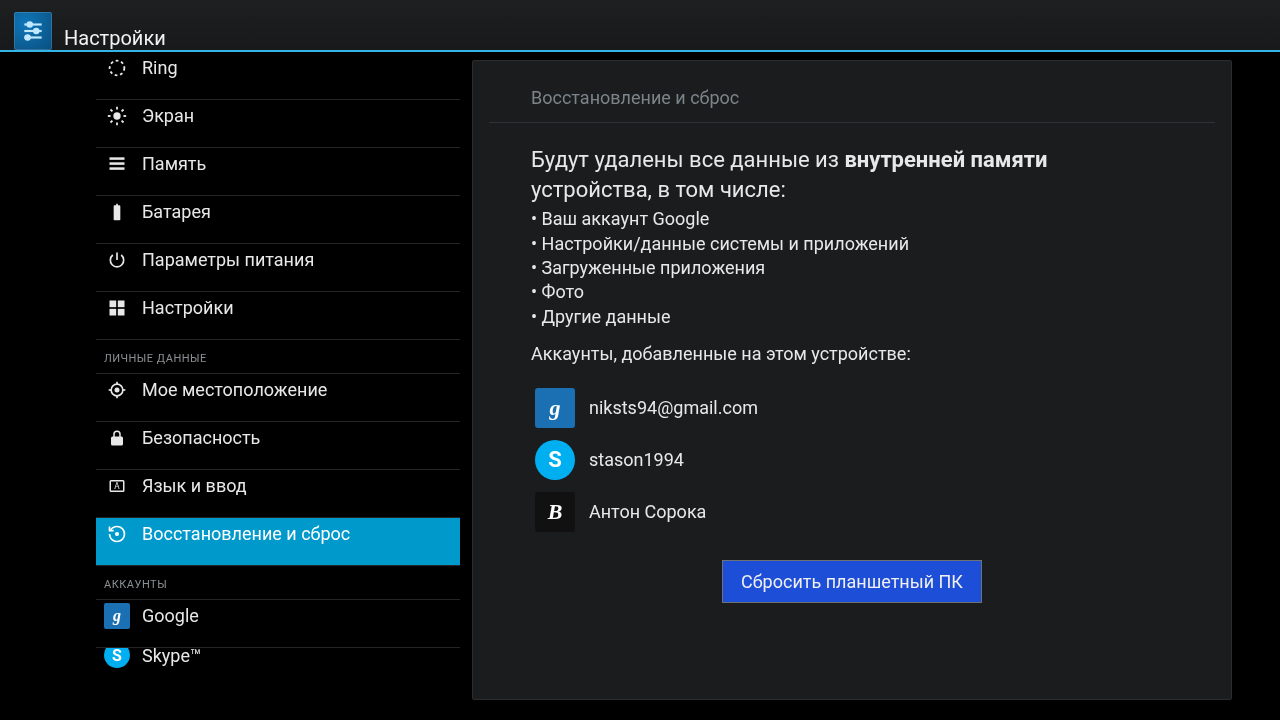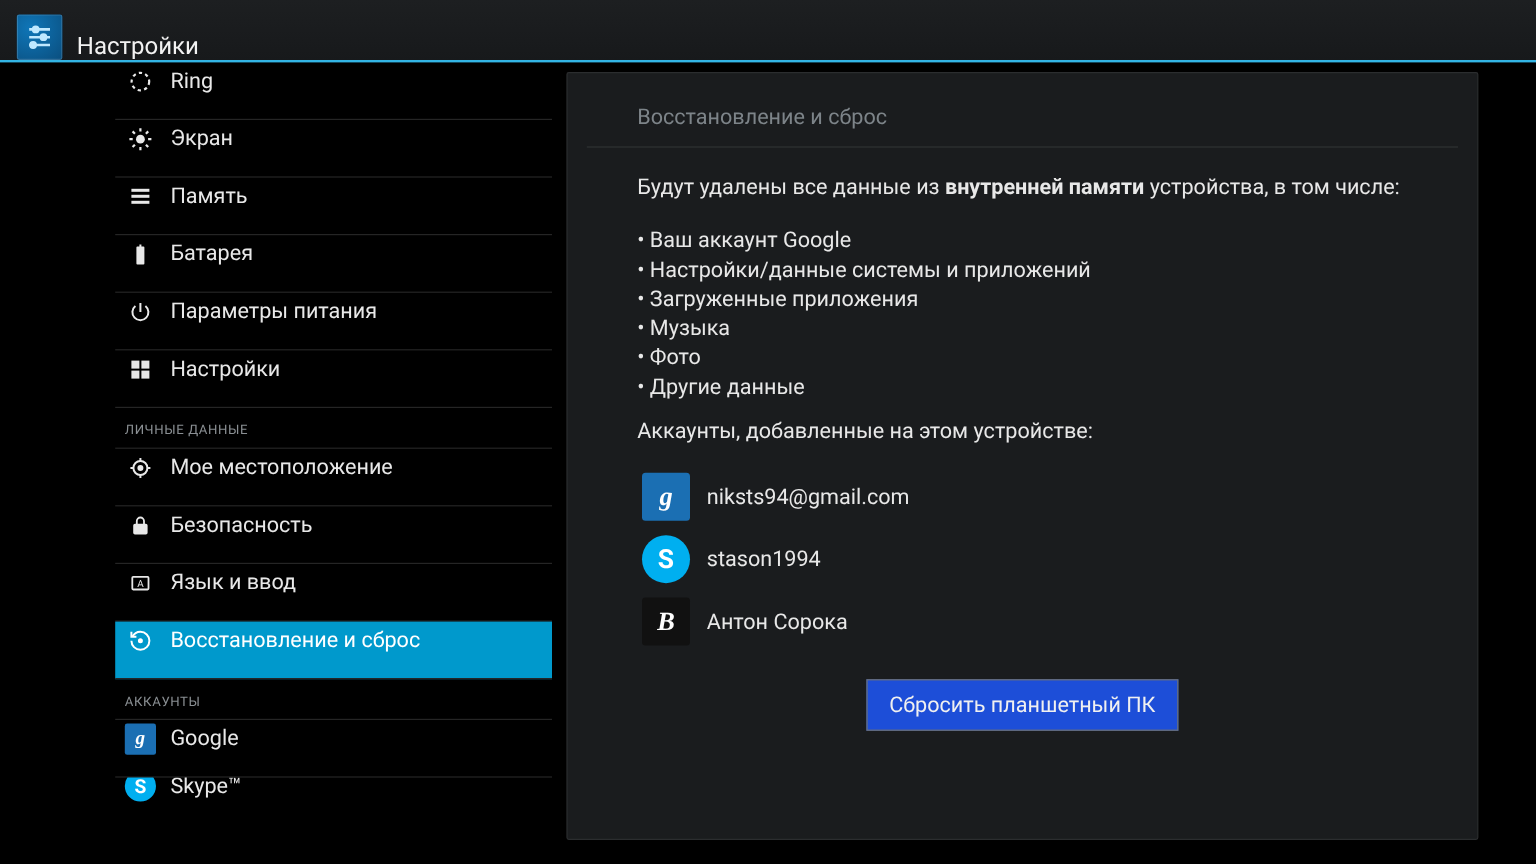--- a/index.html
+++ b/index.html
@@ -21,21 +21,21 @@
   .sb-item.selected .lbl{color:#fff}
   .sb-header{margin-left:96px;padding:12px 8px 8px 8px;font-size:11px;letter-spacing:.5px;color:#8a8f93;font-weight:400;border-bottom:1px solid #252525}
   .sb-acct-ico{width:26px;height:26px;margin-right:12px;border-radius:2px;display:flex;align-items:center;justify-content:center;font-weight:700;font-size:16px;flex:none}
   .g-ico{background:#1b6fb3;color:#fff;font-family:Georgia,serif;font-style:italic}
   .s-ico{background:#00aff0;color:#fff;border-radius:50%}
   
   .panel{border:1px solid #2b2d2f;border-radius:2px;padding:26px 0 40px 0;height:640px;background:#1a1c1e}
   .panel-inner{padding:0 58px}
   .panel h2{font-size:18px;font-weight:400;color:#7d8489;margin-bottom:14px}
   .hr{height:1px;background:#2f3234;margin:0 16px 22px 16px}
-  .desc{font-size:18px;line-height:1.35;color:#e8e8e8;margin-bottom:20px}
+  .desc{font-size:22px;line-height:1.35;color:#e8e8e8;margin-bottom:3px}
   .desc b{font-weight:700}
   .bullets{font-size:18px;line-height:1.35;margin-bottom:14px}
   .bullets div::before{content:"• ";}
   .acc-title{font-size:18px;margin-bottom:24px}
   .acct{display:flex;align-items:center;margin-bottom:12px;padding-left:4px}
   .acct .aico{width:40px;height:40px;margin-right:14px;border-radius:3px;display:flex;align-items:center;justify-content:center;font-size:22px;font-weight:700;flex:none}
   .acct .aico.google{background:#1b6fb3;color:#fff;font-family:Georgia,serif;font-style:italic}
   .acct .aico.skype{background:#00aff0;color:#fff;border-radius:50%}
   .acct .aico.vk{background:#111;color:#fff;font-family:Georgia,serif;font-style:italic}
   .acct .aname{font-size:18px}
@@ -201,21 +201,20 @@
       </div>
       <div class="hr"></div>
       <div class="panel-inner">
         <p class="desc">
           <span>Будут удалены все данные из </span><b>внутренней памяти</b><span> устройства, в том числе:</span>
         </p>
         <div class="bullets">
           <div>Ваш аккаунт Google</div>
           <div>Настройки/данные системы и приложений</div>
           <div>Загруженные приложения</div>
-          <div>Музыка</div>
           <div>Фото</div>
           <div>Другие данные</div>
         </div>
 
         <p class="acc-title">Аккаунты, добавленные на этом устройстве:</p>
 
         <div class="acct">
           <span class="aico google">g</span>
           <span class="aname">niksts94@gmail.com</span>
         </div>

